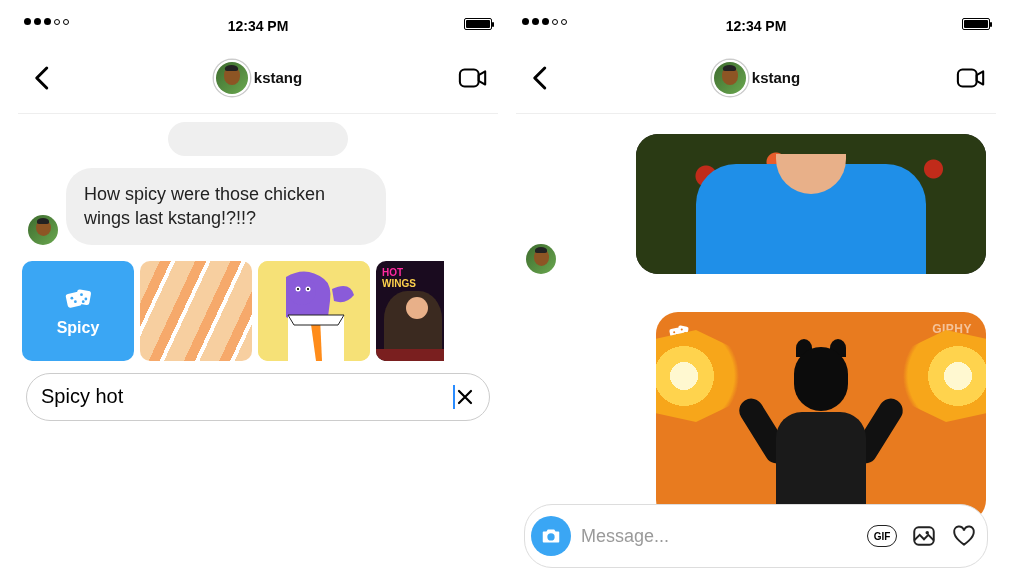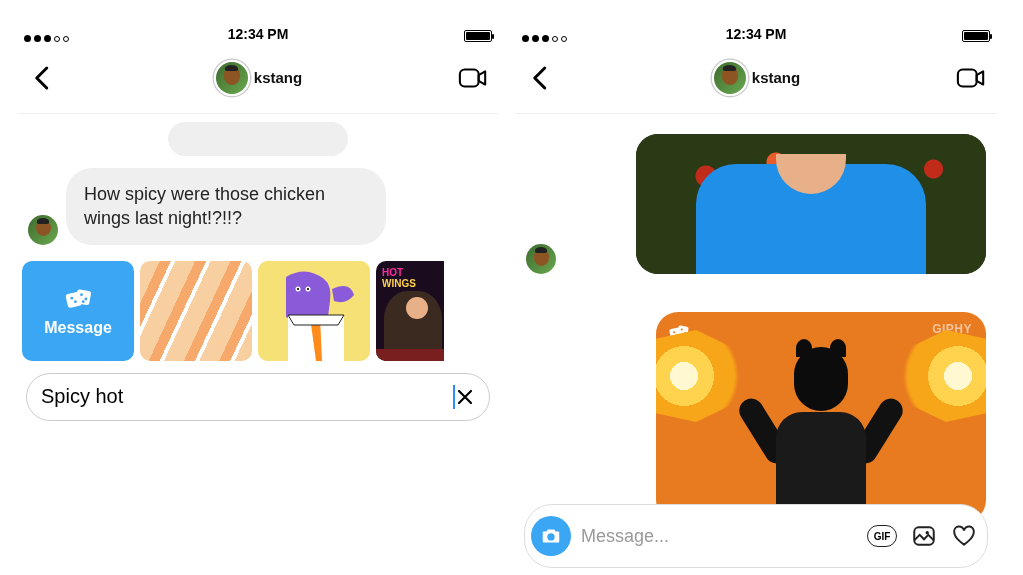--- a/index.html
+++ b/index.html
@@ -1,21 +1,21 @@
 <!DOCTYPE html>
 <html><head>
 <meta charset="utf-8">
 <style>
   * { box-sizing: border-box; margin: 0; padding: 0; }
   html, body { width: 1023px; height: 575px; background: #fff; font-family: -apple-system, "Helvetica Neue", Arial, sans-serif; }
   .stage { display: flex; gap: 18px; padding: 18px 18px 0 18px; }
   .phone { width: 480px; height: 560px; background: #fff; position: relative; overflow: hidden; }
 
   
-  .status { height: 24px; display: flex; align-items: flex-end; justify-content: space-between; padding: 0 6px; font-size: 14px; font-weight: 600; }
+  .status { height: 24px; display: flex; align-items: flex-start; justify-content: space-between; padding: 0 6px; font-size: 14px; font-weight: 600; }
   .status .dots { display: flex; gap: 3px; align-items: center; }
   .status .dots span { width: 7px; height: 7px; border-radius: 50%; background: #000; }
   .status .dots span.empty { background: #fff; border: 1px solid #000; width: 6px; height: 6px; }
   .status .time { position: absolute; left: 50%; transform: translateX(-50%); }
   .status .batt { width: 28px; height: 12px; border: 1px solid #000; border-radius: 2px; position: relative; }
   .status .batt:after { content: ""; position: absolute; right: -3px; top: 3px; width: 2px; height: 5px; background: #000; border-radius: 1px; }
   .status .batt .fill { position: absolute; left: 1px; top: 1px; bottom: 1px; right: 1px; background: #000; border-radius: 1px; }
 
   
   .header { height: 72px; display: flex; align-items: center; justify-content: space-between; padding: 0 10px; border-bottom: 1px solid #eee; }
@@ -145,21 +145,21 @@
       </div>
     </div>
 
     <div class="chat">
       <div class="bubble-stub"></div>
 
       <div class="row">
         <div class="mini-avatar">
             <div class="face"></div>
           </div>
-        <div class="msg in">How spicy were those chicken wings last night!?!!?</div>
+        <div class="msg in">How spicy were those chicken wings last kstang!?!!?</div>
       </div>
 
     </div>
 
     <div class="gif-tray">
       <div class="gif random">
         <span class="dice">
           <svg viewBox="0 0 32 32">
               <g fill="#fff">
                 <rect x="3" y="9" width="16" height="16" rx="3" transform="rotate(-12 11 17)"></rect>
@@ -167,21 +167,21 @@
               </g>
               <g fill="#3aa6f4">
                 <circle cx="9" cy="15" r="1.6"></circle>
                 <circle cx="13" cy="19" r="1.6"></circle>
                 <circle cx="20" cy="11" r="1.6"></circle>
                 <circle cx="25" cy="16" r="1.6"></circle>
                 <circle cx="22" cy="19" r="1.6"></circle>
               </g>
             </svg>
         </span>
-        <span>Message</span>
+        <span>Spicy</span>
       </div>
       <div class="gif room"></div>
       <div class="gif purple">
         <svg viewBox="0 0 112 100">
           <rect width="112" height="100" fill="#f6e177"></rect>
           <path d="M28 16 Q48 4 66 18 Q74 24 72 40 L70 56 Q60 70 44 64 L28 56 Z" fill="#8a5bd9"></path>
           <circle cx="44" cy="30" r="14" fill="#8a5bd9"></circle>
           <circle cx="40" cy="28" r="2.5" fill="#fff"></circle>
             <circle cx="50" cy="28" r="2.5" fill="#fff"></circle>
           <circle cx="40" cy="28" r="1.1" fill="#000"></circle>

